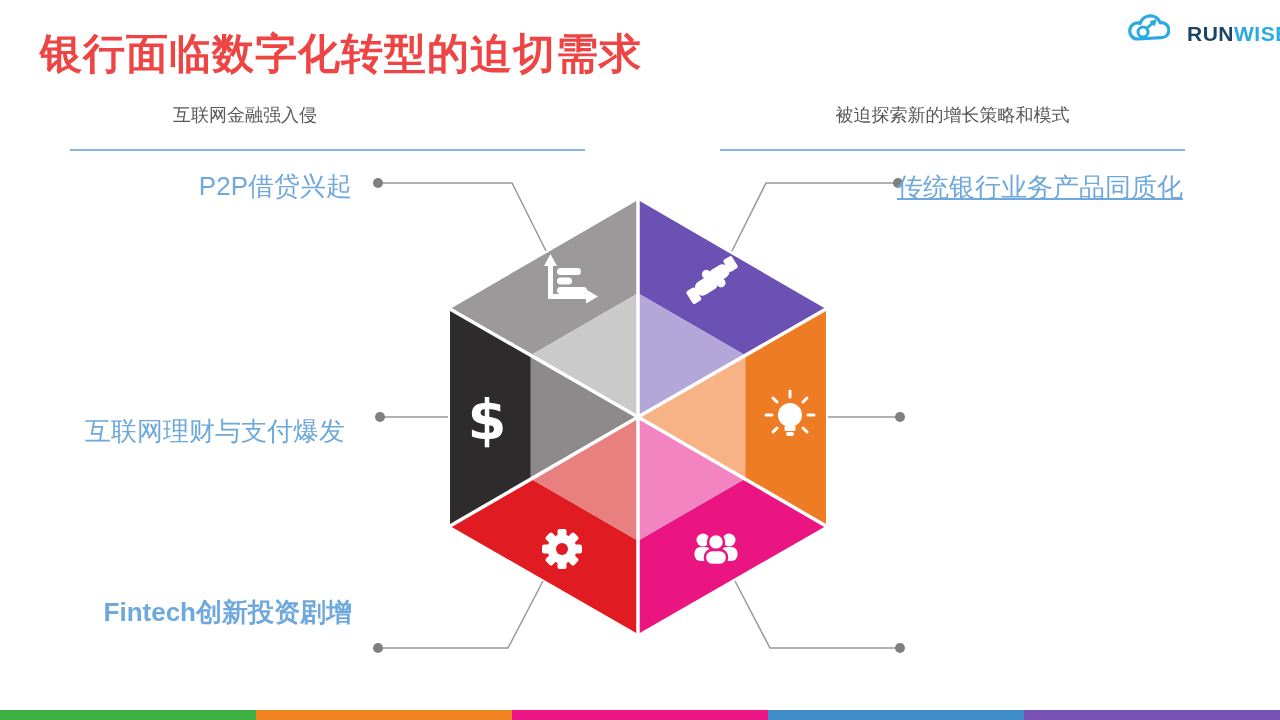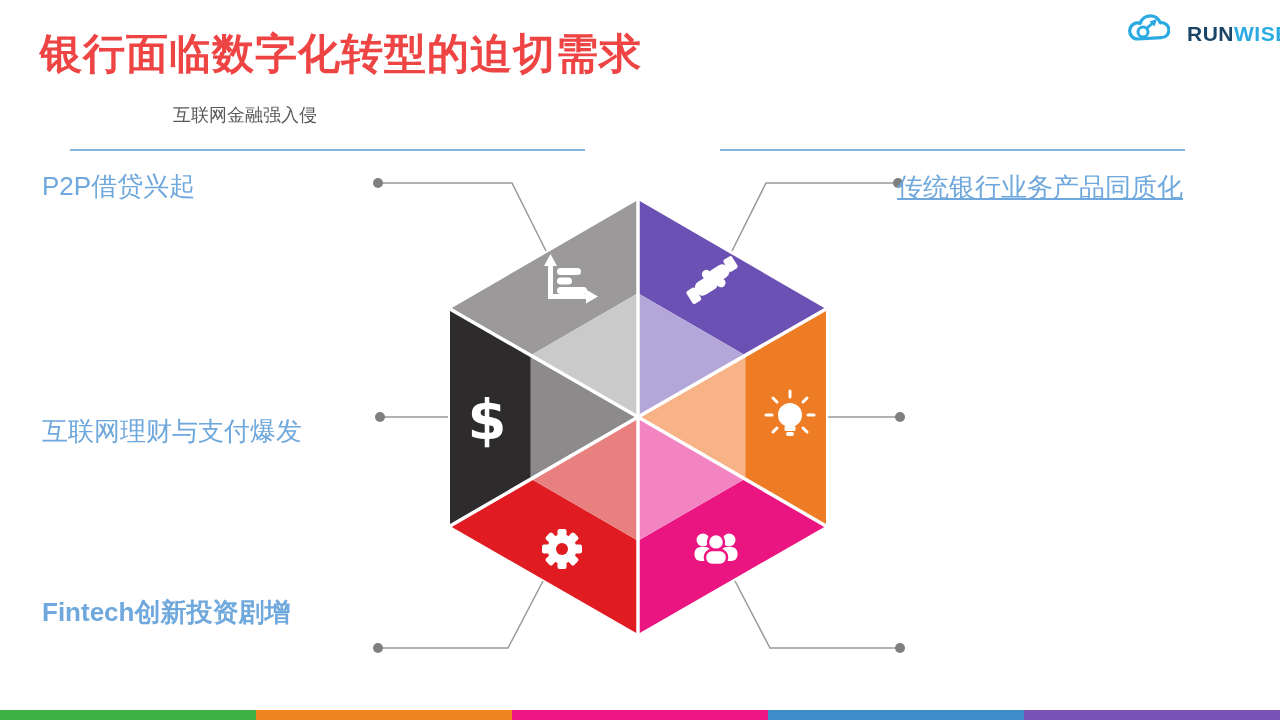--- a/index.html
+++ b/index.html
@@ -4,21 +4,21 @@
 <style>
   html,body{margin:0;padding:0;background:#fff;}
   .slide{position:relative;width:1280px;height:720px;background:#fff;overflow:hidden;
          font-family:"Liberation Sans","DejaVu Sans",sans-serif;}
   .bg-svg{position:absolute;left:0;top:0;width:1280px;height:720px;}
   .title{position:absolute;left:40px;top:26px;font-size:42px;font-weight:600;color:#ef4444;letter-spacing:1px;}
   .heading{position:absolute;top:103px;font-size:18px;color:#595959;text-align:center;}
   .heading.left{left:70px;width:350px;}
   .heading.right{left:720px;width:465px;}
   .callout{position:absolute;font-size:26px;color:#6FA8DC;white-space:nowrap;}
-  .callout.align-r{padding-left:42px;}
+  .callout.align-r{text-align:right;}
   .co-tl{left:0;width:352px;top:169px;}
   .co-ml{left:0;width:345px;top:402px;margin-top:12px;}
   .co-bl{left:0;width:352px;top:595px;font-weight:bold;}
   .co-tr{left:897px;top:170px;text-decoration:underline;}
   .co-mr{left:950px;top:402px;}
   .co-br{left:950px;top:634px;}
   .logo{position:absolute;left:1126px;top:12px;display:flex;align-items:flex-end;gap:17px;}
   .logo-text{font-size:21px;font-weight:bold;letter-spacing:.5px;}
   .logo-run{color:#1B4567;}
   .logo-wise{color:#29ABE2;}
@@ -165,19 +165,20 @@
     <svg width="44" height="34" viewBox="0 0 44 34">
       <path d="M12 27 a8 8 0 1 1 2.2-15.6 a10.5 10.5 0 0 1 20-0.6 a7.5 7.5 0 1 1 1.3 14.9 z" fill="none" stroke="#29ABE2" stroke-width="3.2" stroke-linejoin="round"></path>
       <circle cx="17" cy="20" r="5" fill="none" stroke="#29ABE2" stroke-width="3"></circle>
       <line x1="20" y1="17" x2="29" y2="9" stroke="#29ABE2" stroke-width="3"></line>
       <polygon points="31,7 23.5,9.5 28.5,14.5" fill="#29ABE2"></polygon>
     </svg>
     <div class="logo-text"><span class="logo-run">RUN</span><span class="logo-wise">WISE</span></div>
   </div>
 
   <div class="heading left">互联网金融强入侵</div>
+  <div class="heading right">被迫探索新的增长策略和模式</div>
 
   <div class="callout align-r co-tl">P2P借贷兴起</div>
   <div class="callout align-r co-ml">互联网理财与支付爆发</div>
   <div class="callout align-r co-bl">Fintech创新投资剧增</div>
   <div class="callout co-tr">传统银行业务产品同质化</div>
 
 </div>
 
 </body></html>

